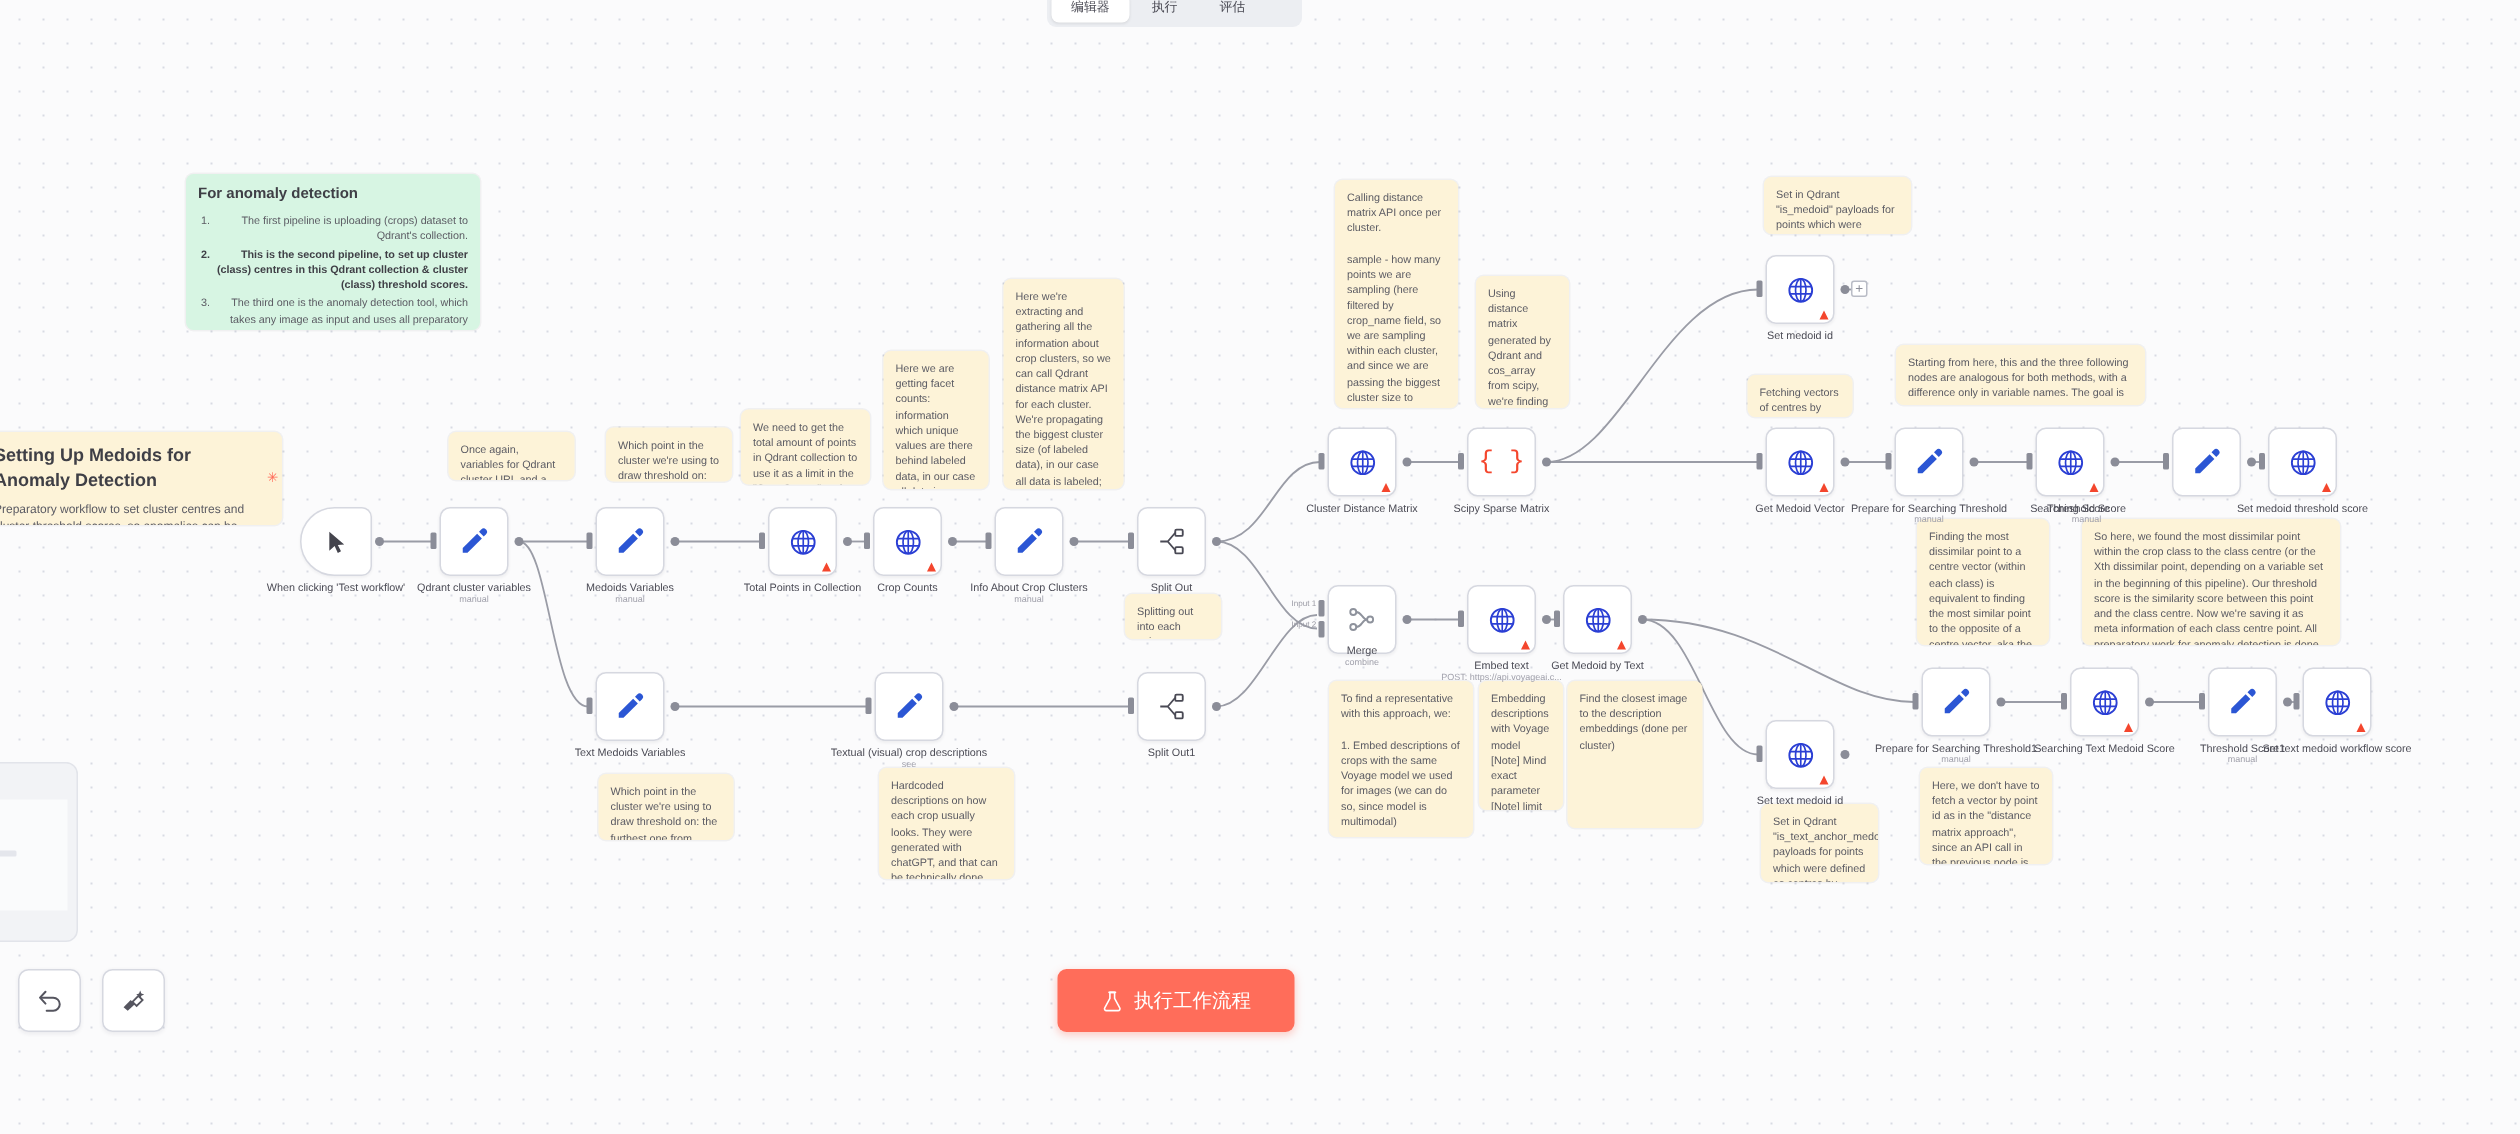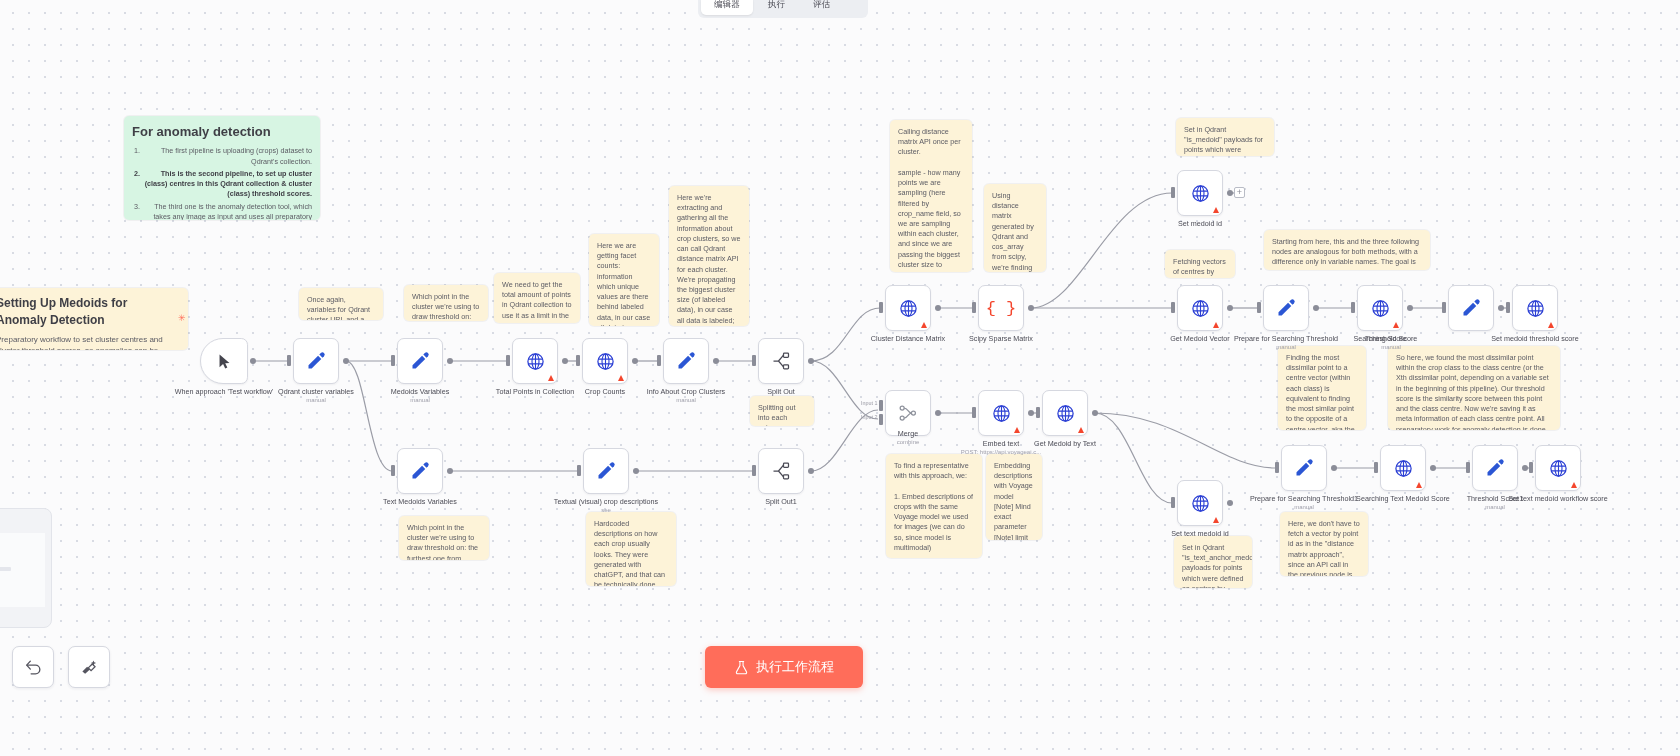--- a/index.html
+++ b/index.html
@@ -27,21 +27,21 @@
     padding: 7px 8px;
     font-size: 7.2px;
     line-height: 1.42;
     color: #5b5b63;
     box-shadow: 0 0 0 1px rgba(0,0,0,0.045);
     overflow: hidden;
   }
   .note.yellow { background: #fdf3d8; }
   .note.green  { background: #d7f5e3; }
   .note h3 {
-    font-size: 13px;
+    font-size: 10px;
     font-weight: 700;
     color: #3f3f46;
     margin-bottom: 5px;
   }
   .note ol { margin: 0 0 0 10px; text-align: right; }
   .note li { margin-bottom: 2px; }
   .note p { margin-bottom: 4px; }
   .note .b { font-weight: 700; color: #3f3f46; }
   .note.big h3 { font-size: 12px; }
   .note.big p { font-size: 8px; }
@@ -297,37 +297,40 @@
 
 1. Embed descriptions of crops with the same Voyage model we used for images (we can do so, since model is multimodal)
 
 2. For each (crop) cluster, find an image the closest by Cosine similarity metric to this embedded description. We will consider it a perfect representative of the cluster</p>
   </div>
 
   <div class="note yellow" style="left:986px; top:454px; width:56px; height:86px;">
     <p>Embedding descriptions with Voyage model [Note] Mind exact parameter [Note] limit is 1 because vector database always returns points sorted by distance from the most similar one to the least [Note] using parameter is here because our vectors uploaded in the previous pipeline are named "voyage".</p>
   </div>
 
+  <div class="note yellow" style="left:1045px; top:454px; width:90px; height:98px;">
+    <p>Find the closest image to the description embeddings (done per cluster)</p>
+  </div>
 
   <div class="note yellow" style="left:1174px; top:536px; width:78px; height:52px;">
     <p>Set in Qdrant "is_text_anchor_medoid" payloads for points which were defined as centres by "multimodal embedding model approach".</p>
   </div>
 
   <div class="note yellow" style="left:1280px; top:512px; width:88px; height:64px;">
     <p>Here, we don't have to fetch a vector by point id as in the "distance matrix approach", since an API call in the previous node is able to return vectors stored in Qdrant as a response, while the distance matrix API returns only points IDs.</p>
   </div>
 
   <div class="node trigger" style="left:200px; top:338px;">
     <svg class="ico" width="17" height="17" viewBox="0 0 24 24">
       <path d="M5 2 L5 20 L10 15.5 L13 22 L16 20.5 L13 14.5 L19 14 Z" fill="#44444d"></path>
     </svg>
   </div>
   <div style="position:absolute;left:178px;top:313px;color:#ff6d5a;font-size:9px">✳</div>
   <div class="port" style="left:250px;top:358px;"></div>
-  <div class="node-label" style="left:169px; top:387px;"><span>When approach 'Test workflow'</span></div>
+  <div class="node-label" style="left:169px; top:387px;"><span>When clicking 'Test workflow'</span></div>
 
   <div class="node" style="left:293px; top:338px;">
     <svg class="ico" width="20" height="20" viewBox="0 0 24 24">
       <path d="M3 17.2 L14.5 5.7 L18.3 9.5 L6.8 21 L3 21 Z" fill="#2b56d4"></path>
       <path d="M16 4.2 L17.8 2.4 A2.2 2.2 0 0 1 21.6 6.2 L19.8 8 Z" fill="#2b56d4"></path>
     </svg>
   </div>
   <div class="port in" style="left:287px;top:355px;"></div>
   <div class="port" style="left:343px;top:358px;"></div>
   <div class="node-label" style="left:261px; top:387px;"><span>Qdrant cluster variables</span><span class="sub">manual</span></div>

